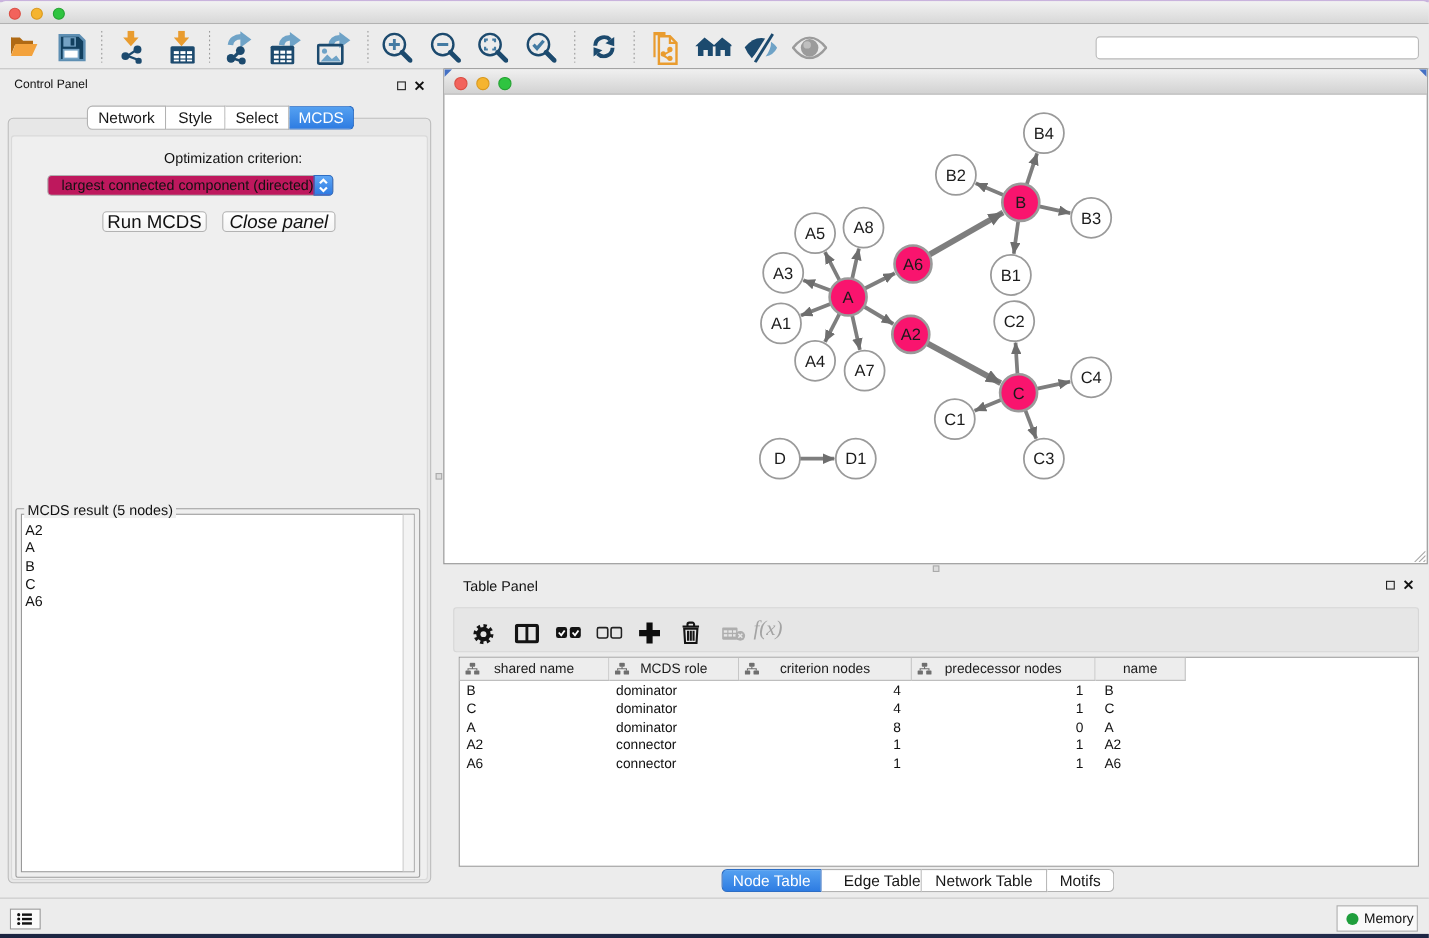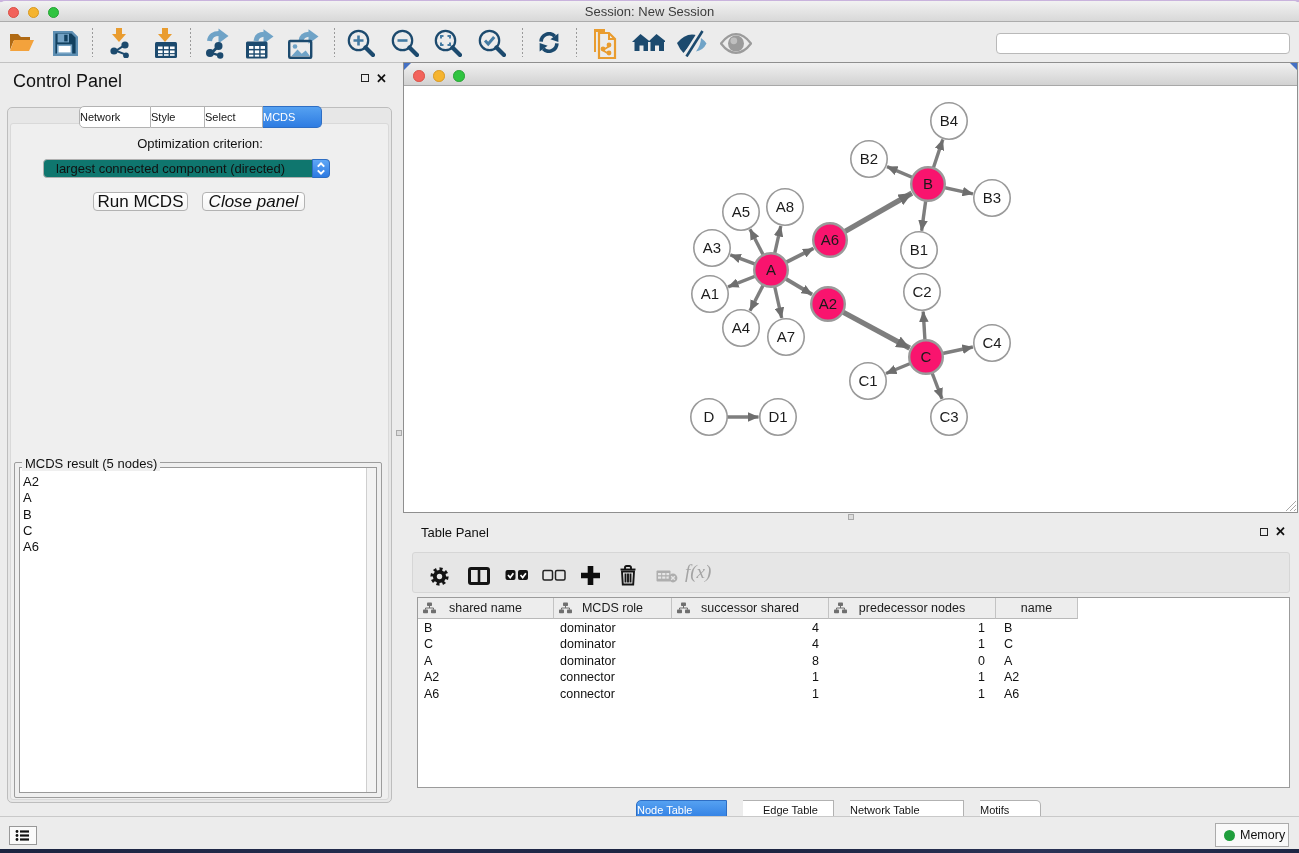--- a/index.html
+++ b/index.html
@@ -18,34 +18,34 @@
 #tly { left:27.5px; background:#f5b42f; border:1px solid #d9991f; }
 #tlg { left:47.5px; background:#2fc440; border:1px solid #25a233; }
 #toolbar { left:0; top:22px; width:1299px; height:41px; background:#ececec;
   border-bottom:1px solid #c2c2c2; }
 .tsep { position:absolute; top:6px; height:29px; width:1px;
   background-image:linear-gradient(#9a9a9a 40%, rgba(0,0,0,0) 0%);
   background-size:1px 4px; }
 #searchbox { position:absolute; left:996px; top:11px; width:294px; height:21px;
   background:#fff; border:1px solid #b9b9b9; border-radius:4px; }
 
-#cpTitle { left:13px; top:71px; font-size:18px; color:#111; }
+#cpTitle { left:13px; top:71px; font-size:11px; color:#111; }
 .winbtn { position:absolute; font-size:12px; color:#111; }
 #cpPanel { left:7px; top:107px; width:385px; height:696px; background:#e7e7e7;
   border:1px solid #bdbdbd; border-radius:5px; }
 #cpInner { left:10px; top:123px; width:379px; height:677px; background:#efefef;
   border:1px solid #d9d9d9; border-radius:3px; }
 .tabrow { position:absolute; display:flex; }
-.tab { height:22px; line-height:20px; font-size:11px; color:#161616; text-align:left;
-  background:#fff; border:1px solid #b2b2b2; border-left:none; padding:0;margin-top:10px; }
+.tab { height:22px; line-height:20px; font-size:14px; color:#161616; text-align:center;
+  background:#fff; border:1px solid #b2b2b2; border-left:none; padding:0; }
 .tab.first { border-left:1px solid #b2b2b2; border-radius:5px 0 0 5px; }
 .tab.last { border-radius:0 5px 5px 0; }
 .tab.sel { background:linear-gradient(#55a1f1,#2e7ce2); color:#fff; border-color:#2e6ec4; }
-#optlabel { left:0px; top:136px; width:400px; text-align:center; font-size:13px; color:#111; }
-#dropdown { left:43px; top:159px; width:287px; height:19px; background:#0f766e;
+#optlabel { left:12px; top:136px; width:400px; text-align:center; font-size:13px; color:#111; }
+#dropdown { left:43px; top:159px; width:260px; height:19px; background:#be185d;
   border:1px solid #b0b0b0; border-radius:4px; }
 #dropdown .dtext { position:absolute; left:12px; top:1px; font-size:13px; color:#111; }
 #dropdown .spin { position:absolute; right:-1px; top:-1px; width:18px; height:19px;
   background:linear-gradient(#5fa7f5,#2d7ae2); border-radius:0 4px 4px 0;
   border:1px solid #2e6ec4; }
 .btn { position:absolute; height:19px; background:linear-gradient(#ffffff,#f4f4f4);
   border:1px solid #b3b3b3; border-radius:4px; font-size:17px; color:#111;
   text-align:center; line-height:17px; }
 
 #grpTitle { left:22px; top:456px; font-size:13px; color:#111; background:#efefef; padding:0 3px; z-index:3;}
@@ -70,40 +70,39 @@
 #tptool { left:412px; top:552px; width:878px; height:41px; background:#e6e6e6;
   border:1px solid #d6d6d6; border-radius:3px; }
 #tbl { left:417px; top:597px; width:873px; height:191px; background:#fff;
   border:1px solid #9b9b9b; }
 .thead { position:absolute; top:0; height:21px; background:#ededed;
   border-right:1px solid #c3c3c3; border-bottom:1px solid #b9b9b9; }
 .thead .htext { position:absolute; left:0; right:0; top:3px; text-align:center;
   font-size:12.5px; color:#1c1c1c; }
 .trow { position:absolute; font-size:12.5px; color:#111; }
 
-#bt { left:636px; top:790px;gap:16px; }
+#bt { left:656px; top:790px; }
 #bt .tab { height:21px; line-height:19px; }
 
 #statusbar { left:0; top:816px; width:1299px; height:33px; background:#ececec;
   border-top:1px solid #c9c9c9; }
 #listbtn { position:absolute; left:9px; top:9px; width:28px; height:19px; background:#fafafa;
   border:1px solid #989898; }
 #membtn { position:absolute; left:1215px; top:6px; width:74px; height:24px; background:#f9f9f9;
   border:1px solid #ababab; font-size:13px; color:#111; line-height:22px; }
 #wall { left:0; top:849px; width:1299px; height:4px;
   background:linear-gradient(90deg,#1b2440,#232c4e 30%,#1a223e 55%,#2a3356 80%,#1d2644); }
 </style>
 </head>
 <body>
 <div class="abs" id="deskTop"></div>
 <div class="abs" id="titlebar">
   <div class="tl" id="tlr"></div>
     <div class="tl" id="tly"></div>
     <div class="tl" id="tlg"></div>
-  <div class="title">Session: New Session</div>
 </div>
 <div class="abs" id="toolbar">
   <svg class="abs" style="left:9px; top:9px;" width="26" height="24" viewBox="0 0 26 24">
 <path d="M1 3 h8 l3 3 h9 v4 h-20 Z" fill="#b06a14"></path>
 <path d="M1 3 v16 l4 -10 h-1 v-5 Z" fill="#b06a14"></path>
 <path d="M5 9 h20 l-5 11 h-19 Z" fill="#f3a23c"></path>
     </svg>
 <svg class="abs" style="left:53px; top:9px;" width="25" height="25" viewBox="0 0 25 25">
 <path d="M1.2 1.2 h17.6 l5 5 v17.6 h-22.6 Z" fill="#12405f" stroke="#5e8fb3" stroke-width="2.4"></path>
 <rect x="4.6" y="2.8" width="11.4" height="8.6" fill="#74a2c4"></rect>
@@ -441,21 +440,21 @@
     </div>
 <div class="thead" style="left:254px; width:157px;">
       <svg style="position:absolute;left:5px;top:4px;" width="13" height="12" viewBox="0 0 13 12">
         <g fill="#6f6f6f">
           <rect x="4" y="0.5" width="5" height="3.6" rx="0.8"></rect>
           <rect x="0" y="7.6" width="5" height="3.6" rx="0.8"></rect>
           <rect x="8" y="7.6" width="5" height="3.6" rx="0.8"></rect>
         </g>
         <path d="M6.5 4 v2 M2.5 7.6 v-1.6 h8 v1.6" stroke="#6f6f6f" stroke-width="1" fill="none"></path>
       </svg>
-      <div class="htext">successor shared</div>
+      <div class="htext">criterion nodes</div>
     </div>
 <div class="thead" style="left:411px; width:167px;">
       <svg style="position:absolute;left:5px;top:4px;" width="13" height="12" viewBox="0 0 13 12">
         <g fill="#6f6f6f">
           <rect x="4" y="0.5" width="5" height="3.6" rx="0.8"></rect>
           <rect x="0" y="7.6" width="5" height="3.6" rx="0.8"></rect>
           <rect x="8" y="7.6" width="5" height="3.6" rx="0.8"></rect>
         </g>
         <path d="M6.5 4 v2 M2.5 7.6 v-1.6 h8 v1.6" stroke="#6f6f6f" stroke-width="1" fill="none"></path>
       </svg>

